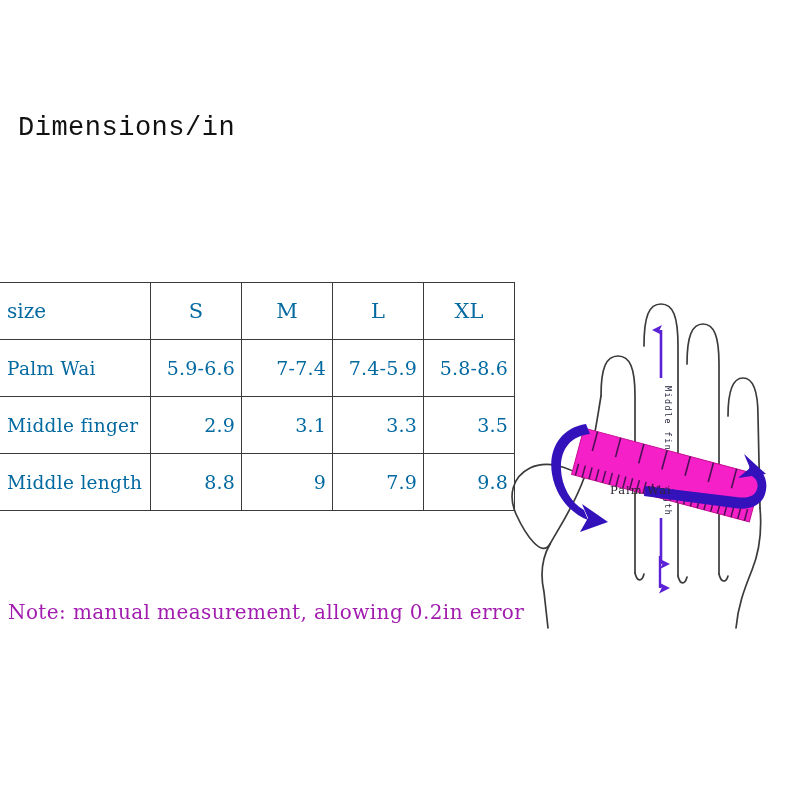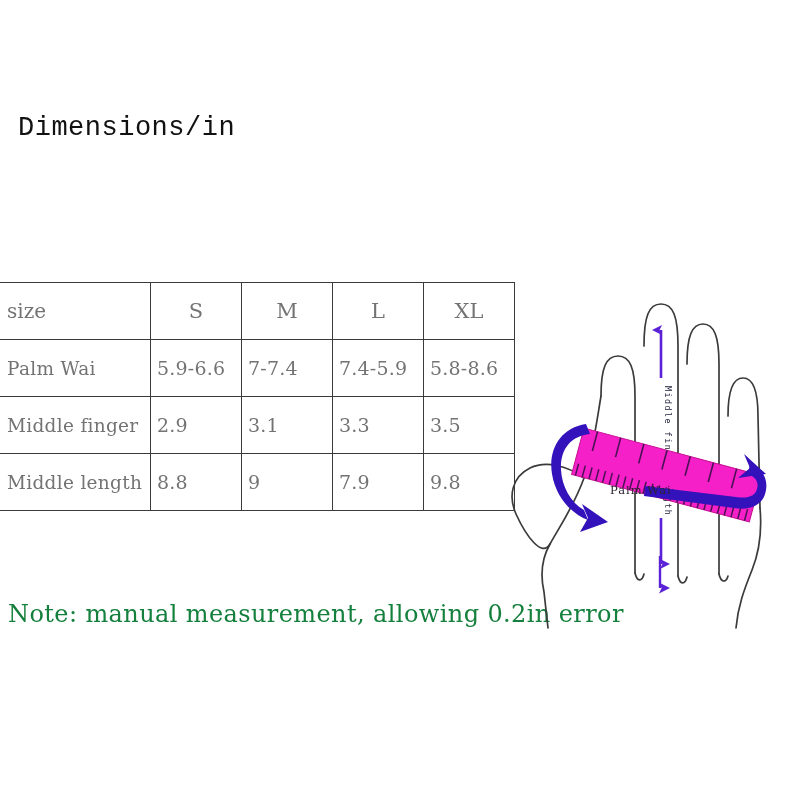--- a/index.html
+++ b/index.html
@@ -35,56 +35,56 @@
     top: 282px;
     width: 516px;
     border-collapse: collapse;
     table-layout: fixed;
   }
   #size-table td {
     border: 1px solid #3a3a3a;
     height: 56px;
     font-family: "DejaVu Serif", "Liberation Serif", serif;
     font-size: 19px;
-    color: #737373;
+    color: #0369a1;
     padding: 0 6px;
     white-space: nowrap;
     overflow: hidden;
     margin-top: 12px;
   }
   #size-table td.rowlabel {
     text-align: left;
     padding-left: 8px;
     font-size: 18.5px;
     letter-spacing: 0.3px;
   }
   #size-table td.val {
-    text-align: left;
+    text-align: right;
     letter-spacing: 0.2px;
   }
   #size-table td.hdr {
     text-align: center;
     font-size: 21px;
   }
   #size-table td.hdr-label {
     text-align: left;
     padding-left: 8px;
     font-size: 20px;
   }
   col.c-label { width: 152px; }
   col.c-size  { width: 91px; }
 
   
   #measure-note {
     position: absolute;
     left: 8px;
     top: 600px;
     font-family: "DejaVu Serif", "Liberation Serif", serif;
-    font-size: 24px;
-    color: #15803d;
+    font-size: 20px;
+    color: #a21caf;
     letter-spacing: 0.4px;
     white-space: nowrap;
   }
 
   
   #hand-diagram {
     position: absolute;
     left: 498px;
     top: 178px;
     width: 302px;

